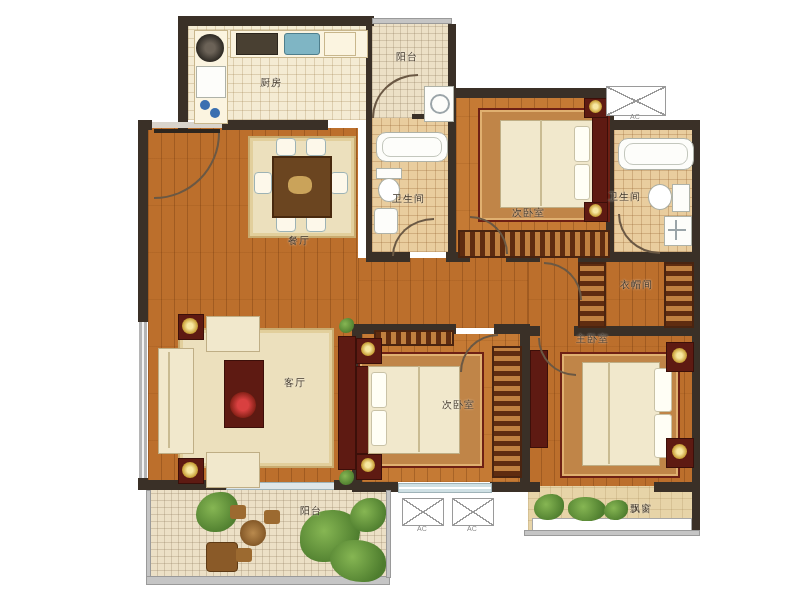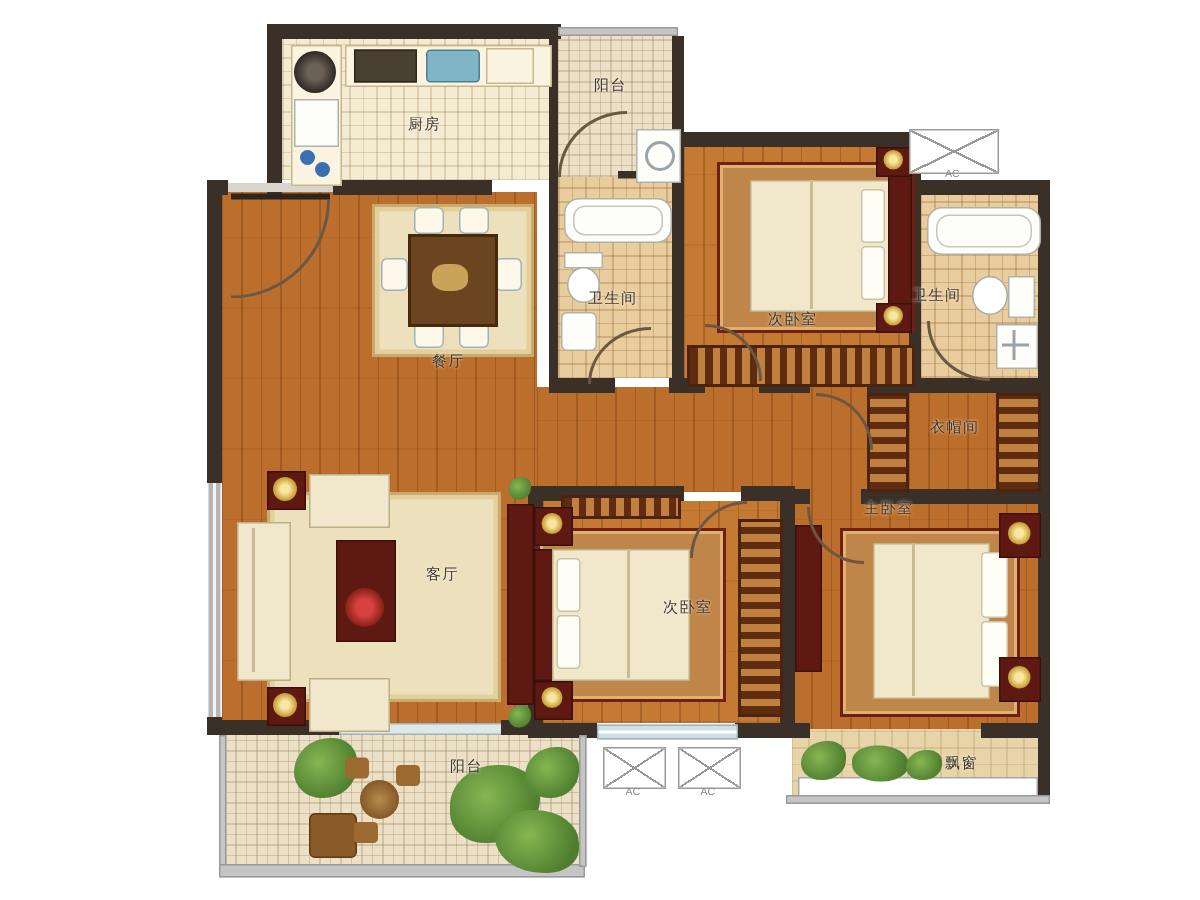--- a/index.html
+++ b/index.html
@@ -235,21 +235,21 @@
   <div class="leaf" style="left:154px;top:129px;width:66px;height:4px;"></div>
   <div class="arc arc-br" style="left:154px;top:133px;width:64px;height:64px;"></div>
   <div class="arc arc-tl" style="left:372px;top:74px;width:44px;height:42px;"></div>
   <div class="arc arc-tl" style="left:392px;top:218px;width:40px;height:36px;"></div>
   <div class="arc arc-tr" style="left:470px;top:216px;width:36px;height:36px;"></div>
   <div class="arc arc-tl" style="left:460px;top:334px;width:36px;height:36px;"></div>
   <div class="arc arc-tr" style="left:544px;top:262px;width:36px;height:36px;"></div>
   <div class="arc arc-bl" style="left:538px;top:338px;width:36px;height:36px;"></div>
   <div class="arc arc-bl" style="left:618px;top:214px;width:40px;height:38px;"></div>
 
-  <div class="lbl" style="left:272px;top:76px;">厨房</div>
+  <div class="lbl" style="left:260px;top:76px;">厨房</div>
   <div class="lbl" style="left:396px;top:50px;">阳台</div>
   <div class="lbl" style="left:392px;top:192px;">卫生间</div>
   <div class="lbl" style="left:512px;top:206px;">次卧室</div>
   <div class="lbl" style="left:608px;top:190px;">卫生间</div>
   <div class="lbl" style="left:620px;top:278px;">衣帽间</div>
   <div class="lbl" style="left:288px;top:234px;">餐厅</div>
   <div class="lbl" style="left:284px;top:376px;">客厅</div>
   <div class="lbl" style="left:442px;top:398px;">次卧室</div>
   <div class="lbl" style="left:576px;top:332px;">主卧室</div>
   <div class="lbl" style="left:630px;top:502px;">飘窗</div>

